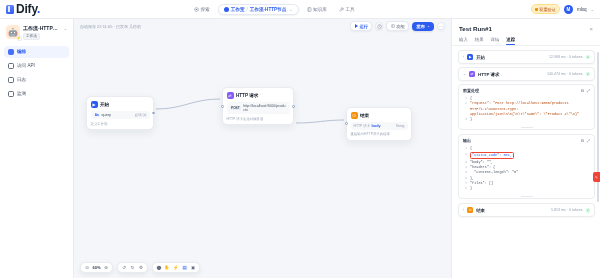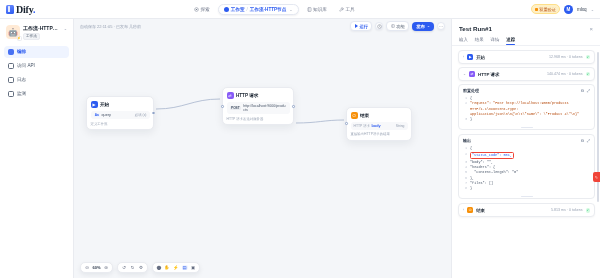--- a/index.html
+++ b/index.html
@@ -22,21 +22,21 @@
   .brand { display: flex; align-items: center; gap: 2px; padding-left: 6px; width: 74px; }
   .brand-mark {
     width: 8px; height: 9px; border-radius: 1.5px;
     background: linear-gradient(160deg,#6b8cff 0%,#2c5bf0 100%);
     position: relative;
   }
   .brand-mark::after {
     content:""; position:absolute; left:2px; top:1.5px; width:2px; height:6px;
     background:#fff; border-radius:0.5px; opacity:.85;
   }
-  .brand-name { font-size: 10px; font-weight: 700; letter-spacing: -.2px; color: #18222f; font-family: Liberation Serif, serif; }
+  .brand-name { font-size: 12px; font-weight: 700; letter-spacing: -.2px; color: #18222f; }
   .brand-dot { color:#2c5bf0; font-weight:700; }
 
   .topnav { display: flex; align-items: center; gap: 4px; margin-left: 116px; }
   .nav-item {
     display: flex; align-items: center; gap: 1.5px;
     padding: 2.5px 4px; border-radius: 8px; font-size: 4.6px; color: #676f83;
     white-space: nowrap;
   }
   .nav-item .ico { width: 5px; height: 5px; display:inline-block; position: relative; }
   .nav-crumb {

